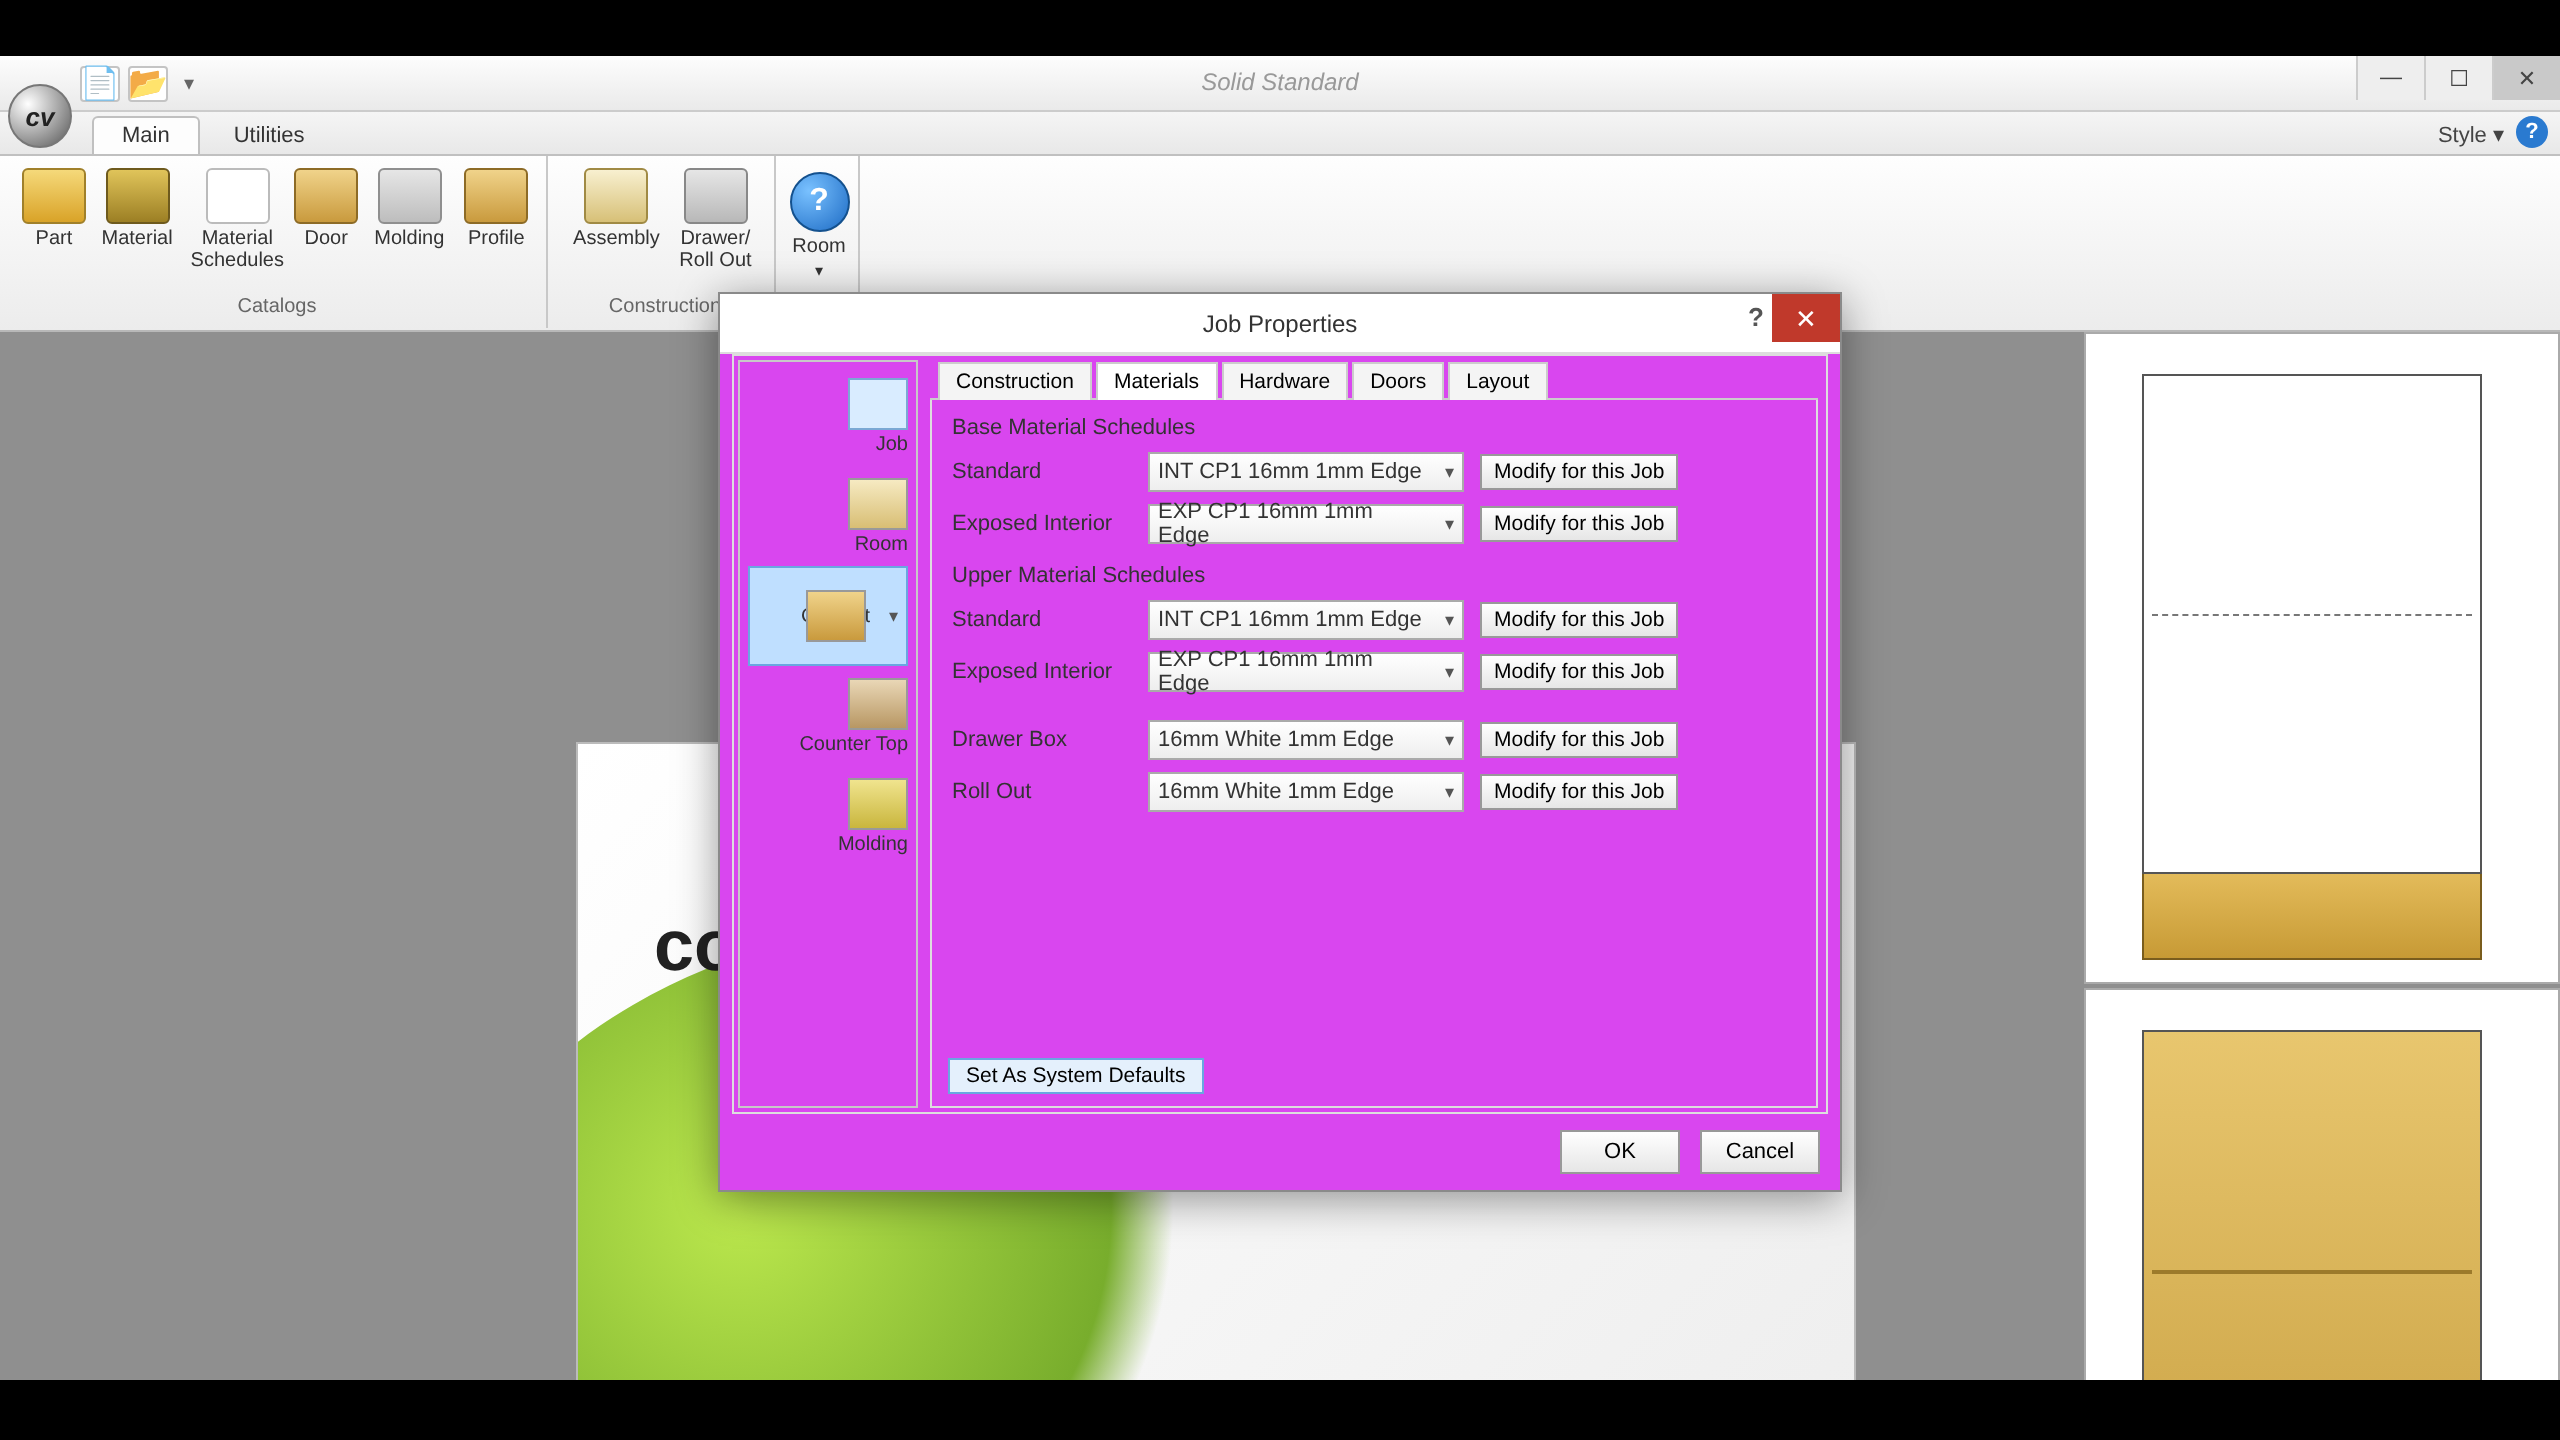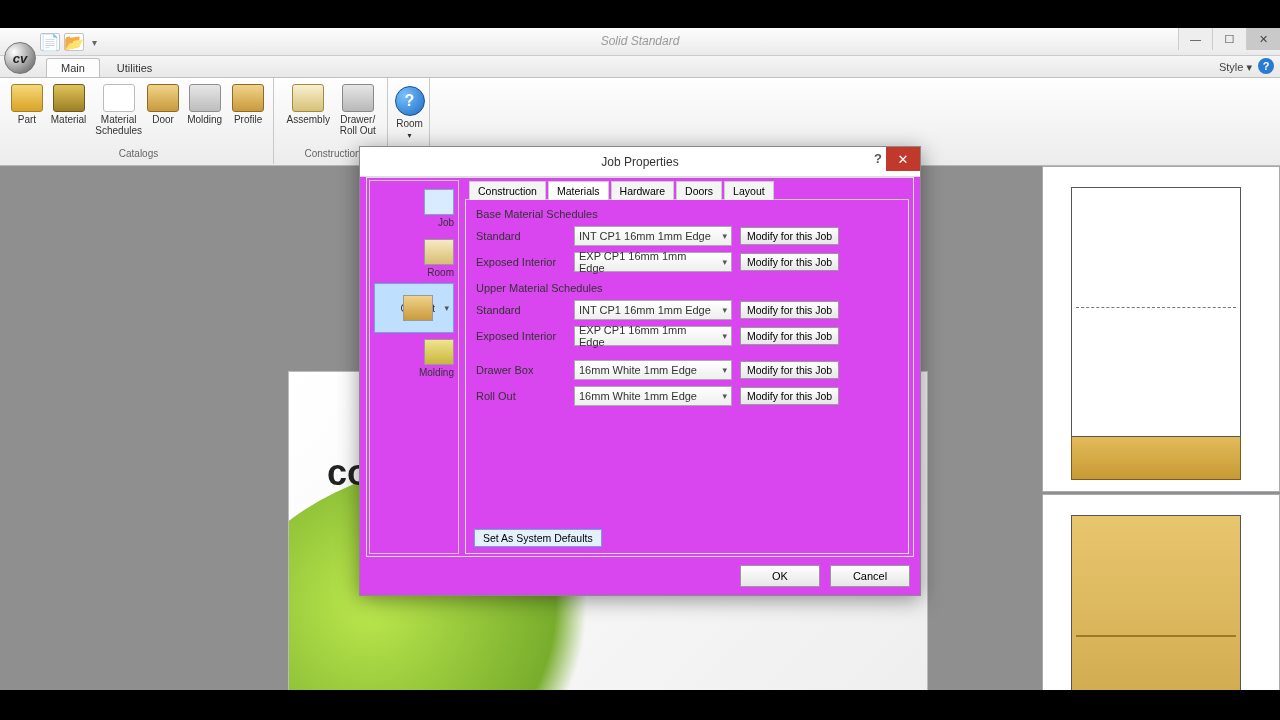--- a/index.html
+++ b/index.html
@@ -75,21 +75,21 @@
   .content { flex:1; border:1px solid #ddd; border-top:none; padding:8px 10px; font-size:11px; color:#333; position:relative;}
   .grp { margin-bottom:10px;}
   .grp .gtitle { font-size:11px; margin-bottom:6px;}
   .row { display:flex; align-items:center; margin-bottom:6px; gap:8px;}
   .row label { width:90px; font-size:11px;}
   .row select, .sel { width:158px; height:20px; font-size:11px; border:1px solid #aaa; background:linear-gradient(#fff,#eee); padding:0 18px 0 4px; position:relative; display:flex; align-items:center;}
   .sel::after { content:"▾"; position:absolute; right:4px; font-size:9px; color:#555;}
   .mbtn { font-size:10.5px; padding:2px 6px; border:1px solid #999; background:linear-gradient(#fff,#e6e6e6); }
   .sysbtn { position:absolute; left:8px; bottom:6px; font-size:10.5px; padding:2px 8px; border:1px solid #6aa7e0; background:#e4f0fc;}
   .dlgbtns { position:absolute; right:10px; bottom:8px; display:flex; gap:10px;}
-  .dlgbtns button { width:80px; height:22px; font-size:11px; border:1px solid #999; background:linear-gradient(#fff,#e6e6e6);}
+  .dlgbtns button { width:60px; height:22px; font-size:11px; border:1px solid #999; background:linear-gradient(#fff,#e6e6e6);}
   
   .letterbox-bottom { position:absolute; left:0; right:0; bottom:0; height:30px; background:#000;}
 </style>
 </head>
 <body>
 
 <div class="app">
 
   <div class="titlebar">
     <div class="cv-logo">cv</div>
@@ -205,20 +205,24 @@
             <div class="ci job"></div>
             <span>Job</span>
           </div>
         <div class="citem">
             <div class="ci room"></div>
             <span>Room</span>
           </div>
         <div class="citem sel">
             <div class="ci cab"></div>
             <span>Cabinet</span>
+          </div>
+        <div class="citem">
+            <div class="ci ct"></div>
+            <span>Counter Top</span>
           </div>
         <div class="citem">
             <div class="ci mo"></div>
             <span>Molding</span>
           </div>
       </div>
       <div class="formarea">
         <div class="tabs">
           <div class="t">Construction</div>
           <div class="t active">Materials</div>

